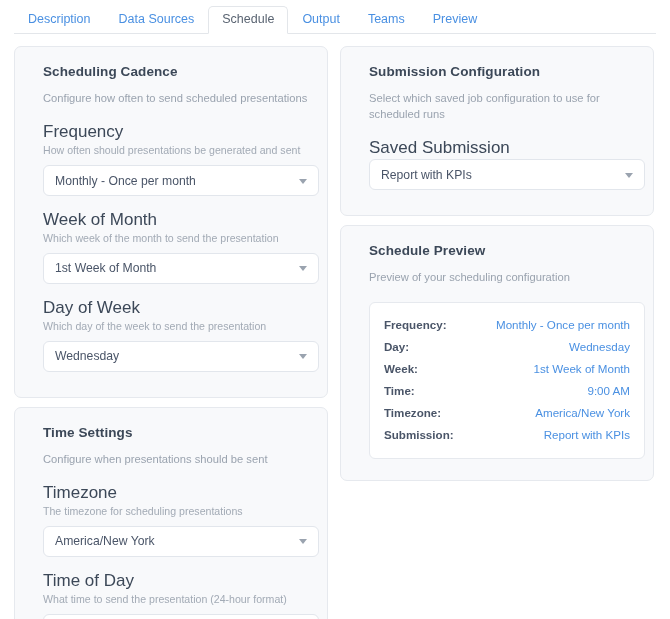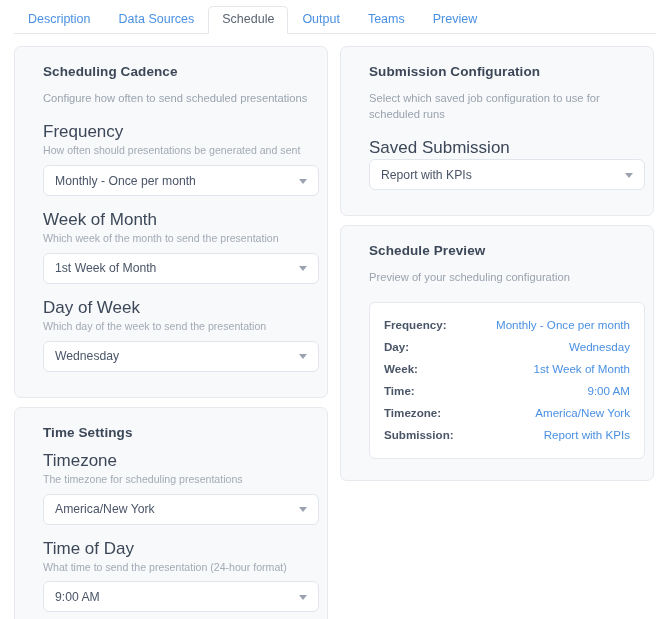--- a/index.html
+++ b/index.html
@@ -187,20 +187,21 @@
             <div class="select">
               <span class="select-value">Wednesday</span>
               <span class="caret"></span>
             </div>
           </div>
         </div>
     </div>
 
     <div class="card">
       <div class="card-title">Time Settings</div>
+      <div class="card-sub">Configure when presentations should be sent</div>
       <div id="f-time">
           <div class="field">
             <div class="field-label">Timezone</div>
             <div class="field-help">The timezone for scheduling presentations</div>
             <div class="select">
               <span class="select-value">America/New York</span>
               <span class="caret"></span>
             </div>
           </div>
           <div class="field">

